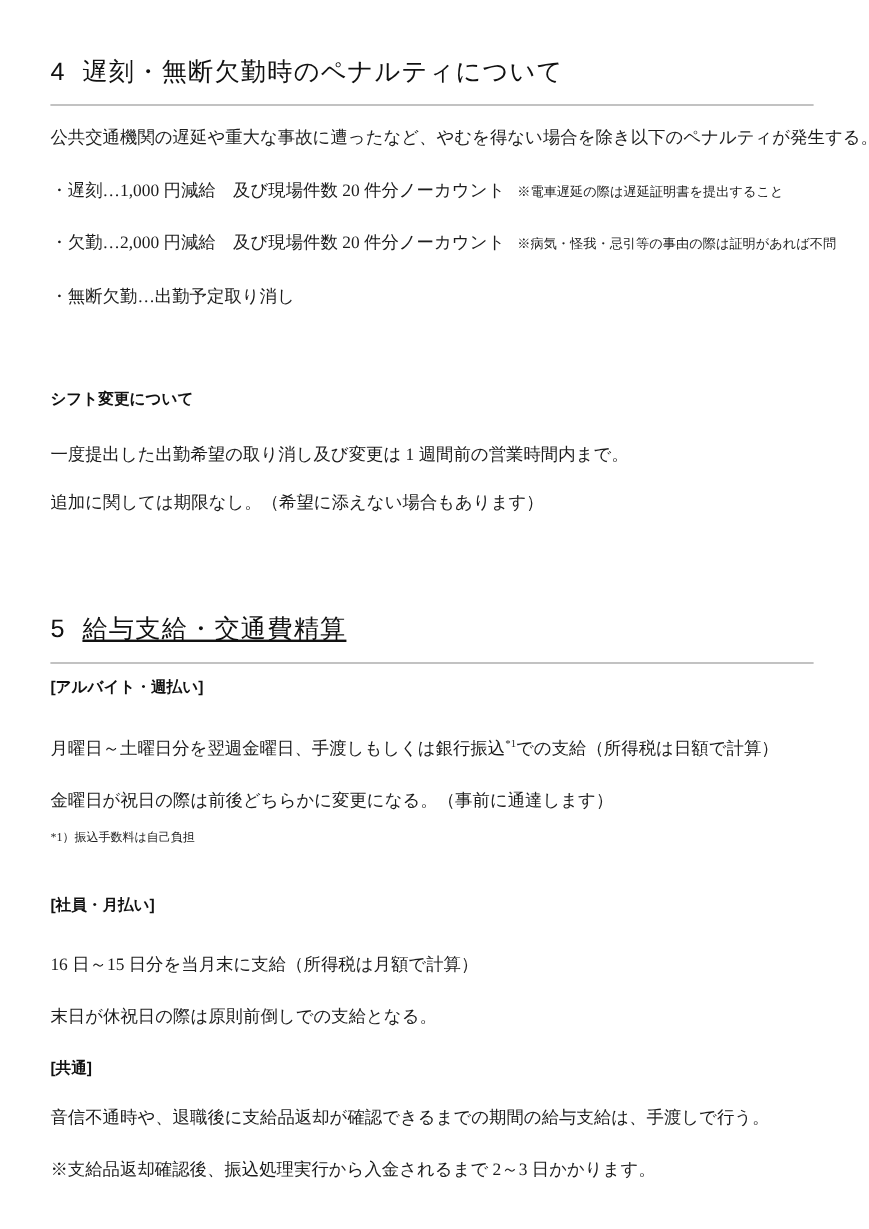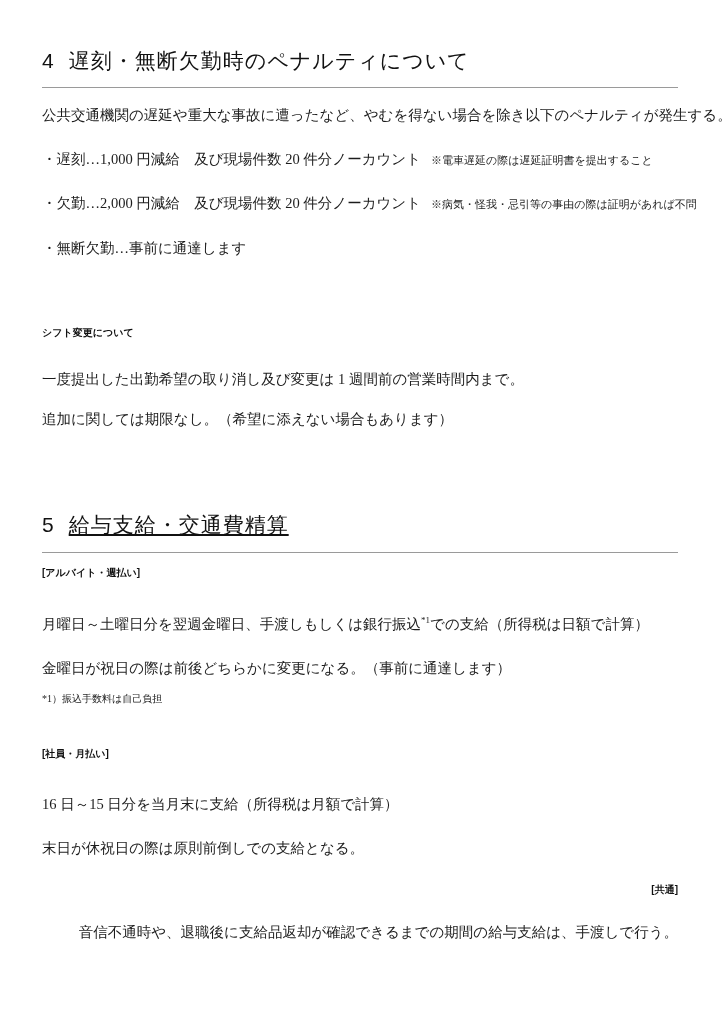--- a/index.html
+++ b/index.html
@@ -43,21 +43,21 @@
     white-space: nowrap;
   }
   .note {
     font-size: 11px;
     color: #222222;
     margin-left: 10px;
     white-space: nowrap;
   }
   .subhead {
     font-family: "Liberation Sans", sans-serif;
-    font-size: 10px;
+    font-size: 13px;
     font-weight: 700;
     line-height: 18px;
     margin: 0;
     white-space: nowrap;
     color: #111111;
   }
   .footnote {
     font-size: 10px;
     line-height: 15px;
     margin: 0;
@@ -75,37 +75,37 @@
   .mt-p25   { margin-top: 25px; }
   .mt-shift { margin-top: 67px; }
   .mt-p28   { margin-top: 28px; font-family: Liberation Serif, serif; }
   .mt-p22   { margin-top: 22px; }
   .mt-sec5  { margin-top: 84px; text-decoration: underline; }
   .mt-p11   { margin-top: 11px; }
   .mt-p33   { margin-top: 33px; }
   .mt-p14   { margin-top: 14px; }
   .mt-p39   { margin-top: 39px; }
   .mt-p32   { margin-top: 32px; }
-  .mt-p24   { margin-top: 24px; text-align: right; }
+  .mt-p24   { margin-top: 24px; }
 </style>
 </head>
 <body>
 
 <div class="page">
 
   <h2 class="section-heading"><span class="num">4</span><span>遅刻・無断欠勤時のペナルティについて</span></h2>
   <div class="rule"></div>
 
   <p class="body-line mt-intro">公共交通機関の遅延や重大な事故に遭ったなど、やむを得ない場合を除き以下のペナルティが発生する。</p>
 
   <p class="body-line mt-p26"><span>・遅刻…1,000 円減給　及び現場件数 20 件分ノーカウント</span><span class="note">※電車遅延の際は遅延証明書を提出すること</span></p>
 
   <p class="body-line mt-p25"><span>・欠勤…2,000 円減給　及び現場件数 20 件分ノーカウント</span><span class="note">※病気・怪我・忌引等の事由の際は証明があれば不問</span></p>
 
-  <p class="body-line mt-p26"><span>・無断欠勤…事前に通達します</span></p>
+  <p class="body-line mt-p26"><span>・無断欠勤…出勤予定取り消し</span></p>
 
   <p class="subhead mt-shift">シフト変更について</p>
 
   <p class="body-line mt-p28">一度提出した出勤希望の取り消し及び変更は 1 週間前の営業時間内まで。</p>
   <p class="body-line mt-p22">追加に関しては期限なし。（希望に添えない場合もあります）</p>
 
   <h2 class="section-heading mt-sec5"><span class="num">5</span><span>給与支給・交通費精算</span></h2>
   <div class="rule mt-hr5"></div>
 
   <p class="subhead mt-p11">[アルバイト・週払い]</p>
@@ -117,14 +117,15 @@
   <p class="footnote mt-p14">*1）振込手数料は自己負担</p>
 
   <p class="subhead mt-p39">[社員・月払い]</p>
 
   <p class="body-line mt-p32">16 日～15 日分を当月末に支給（所得税は月額で計算）</p>
   <p class="body-line mt-p26">末日が休祝日の際は原則前倒しでの支給となる。</p>
 
   <p class="subhead mt-p24">[共通]</p>
 
   <p class="body-line mt-p24">音信不通時や、退職後に支給品返却が確認できるまでの期間の給与支給は、手渡しで行う。</p>
+  <p class="body-line mt-p25">※支給品返却確認後、振込処理実行から入金されるまで 2～3 日かかります。</p>
 
 </div>
 
 </body></html>

